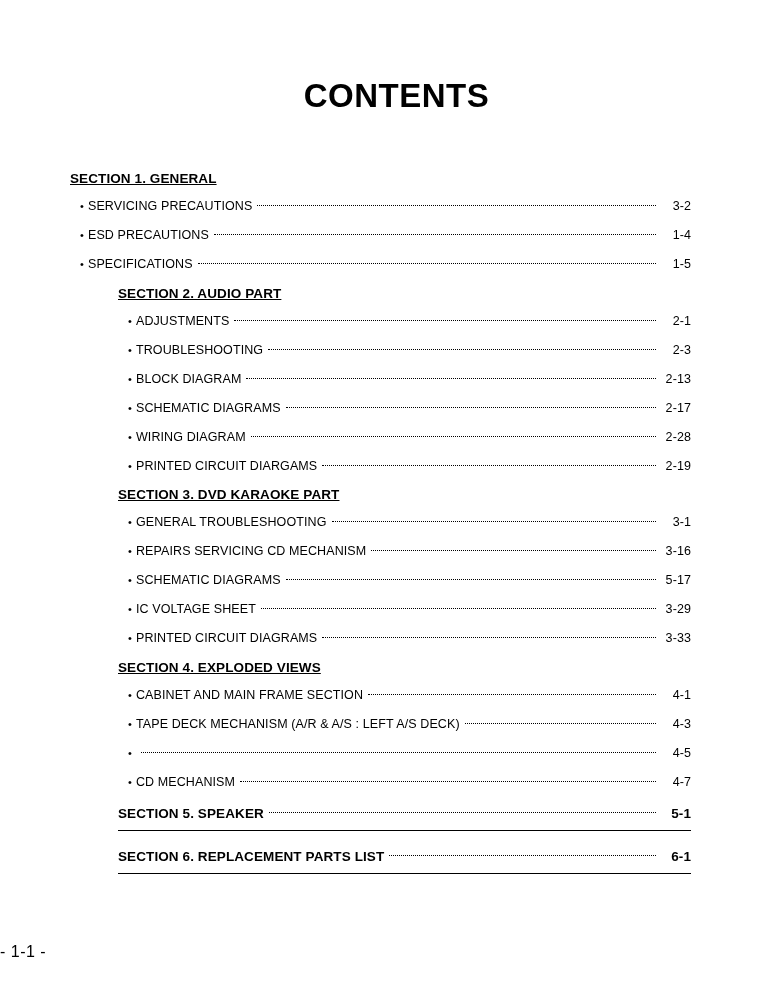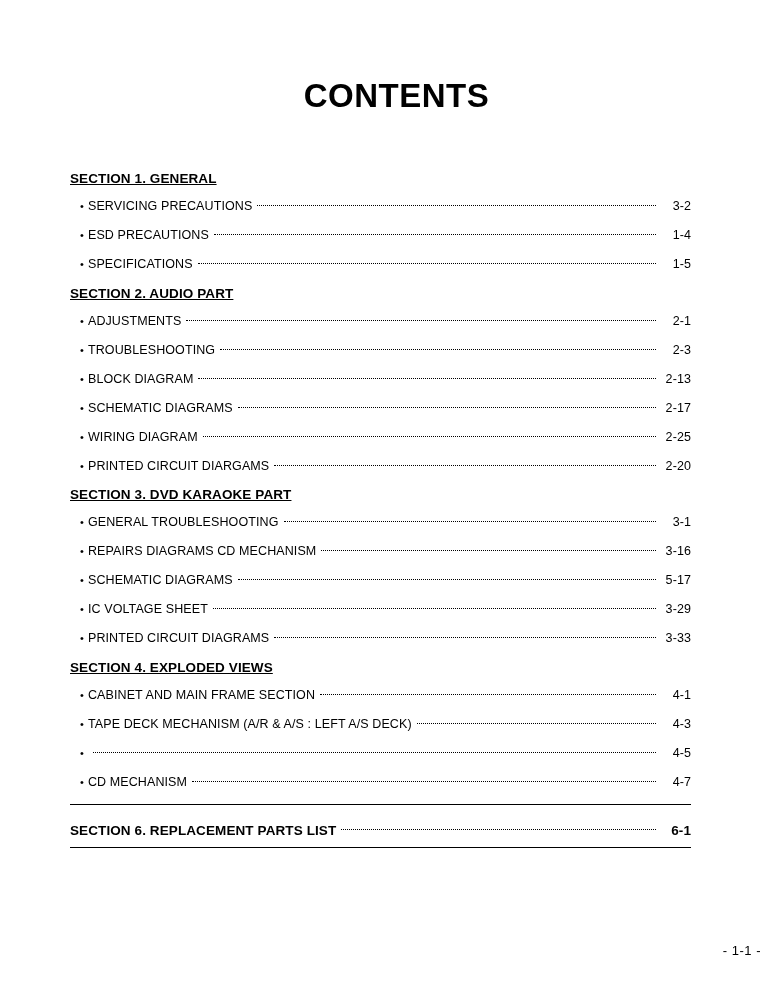--- a/index.html
+++ b/index.html
@@ -43,20 +43,21 @@
     top: 172px;
     left: 70px;
     width: 621px;
   }
 
   .section {
     margin: 0;
   }
   .section + .section {
     margin-top: 16px;
+    margin-left: 48px;
   }
 
   .section-header {
     font-size: 13.5px;
     font-weight: bold;
     letter-spacing: 0.1px;
     line-height: 1.0;
     margin-bottom: 12px;
     white-space: nowrap;
     text-decoration: underline;
@@ -135,22 +136,22 @@
     width: 100%;
     height: 0;
   }
 
   
   .footer {
     position: absolute;
     top: 943px;
     left: 0;
     width: 761px;
-    text-align: right;
-    font-size: 13px;
+    text-align: left;
+    font-size: 16px;
     letter-spacing: 0.5px;
   }
 </style>
 </head>
 <body>
 
 <div class="page">
 
   <div class="doc-title">CONTENTS</div>
 
@@ -200,40 +201,40 @@
         <div class="entry">
           <span class="bullet">•</span>
           <span class="label">SCHEMATIC DIAGRAMS</span>
           <span class="leader"></span>
           <span class="pageno">2-17</span>
         </div>
         <div class="entry">
           <span class="bullet">•</span>
           <span class="label">WIRING DIAGRAM</span>
           <span class="leader"></span>
-          <span class="pageno">2-25</span>
+          <span class="pageno">2-28</span>
         </div>
         <div class="entry">
           <span class="bullet">•</span>
           <span class="label">PRINTED CIRCUIT DIARGAMS</span>
           <span class="leader"></span>
-          <span class="pageno">2-20</span>
+          <span class="pageno">2-19</span>
         </div>
       </div>
       <div class="section">
         <div class="section-header">SECTION 3. DVD KARAOKE PART</div>
         <div class="entry">
           <span class="bullet">•</span>
           <span class="label">GENERAL TROUBLESHOOTING</span>
           <span class="leader"></span>
           <span class="pageno">3-1</span>
         </div>
         <div class="entry">
           <span class="bullet">•</span>
-          <span class="label">REPAIRS DIAGRAMS CD MECHANISM</span>
+          <span class="label">REPAIRS SERVICING CD MECHANISM</span>
           <span class="leader"></span>
           <span class="pageno">3-16</span>
         </div>
         <div class="entry">
           <span class="bullet">•</span>
           <span class="label">SCHEMATIC DIAGRAMS</span>
           <span class="leader"></span>
           <span class="pageno">5-17</span>
         </div>
         <div class="entry">
@@ -269,20 +270,25 @@
           <span class="pageno">4-5</span>
         </div>
         <div class="entry">
           <span class="bullet">•</span>
           <span class="label">CD MECHANISM</span>
           <span class="leader"></span>
           <span class="pageno">4-7</span>
         </div>
       </div>
       <div class="section section-solo">
+        <div class="entry">
+          <span class="label">SECTION 5. SPEAKER</span>
+          <span class="leader"></span>
+          <span class="pageno">5-1</span>
+        </div>
         <div class="rule"></div>
       </div>
       <div class="section section-solo">
         <div class="entry">
           <span class="label">SECTION 6. REPLACEMENT PARTS LIST</span>
           <span class="leader"></span>
           <span class="pageno">6-1</span>
         </div>
         <div class="rule"></div>
       </div>

